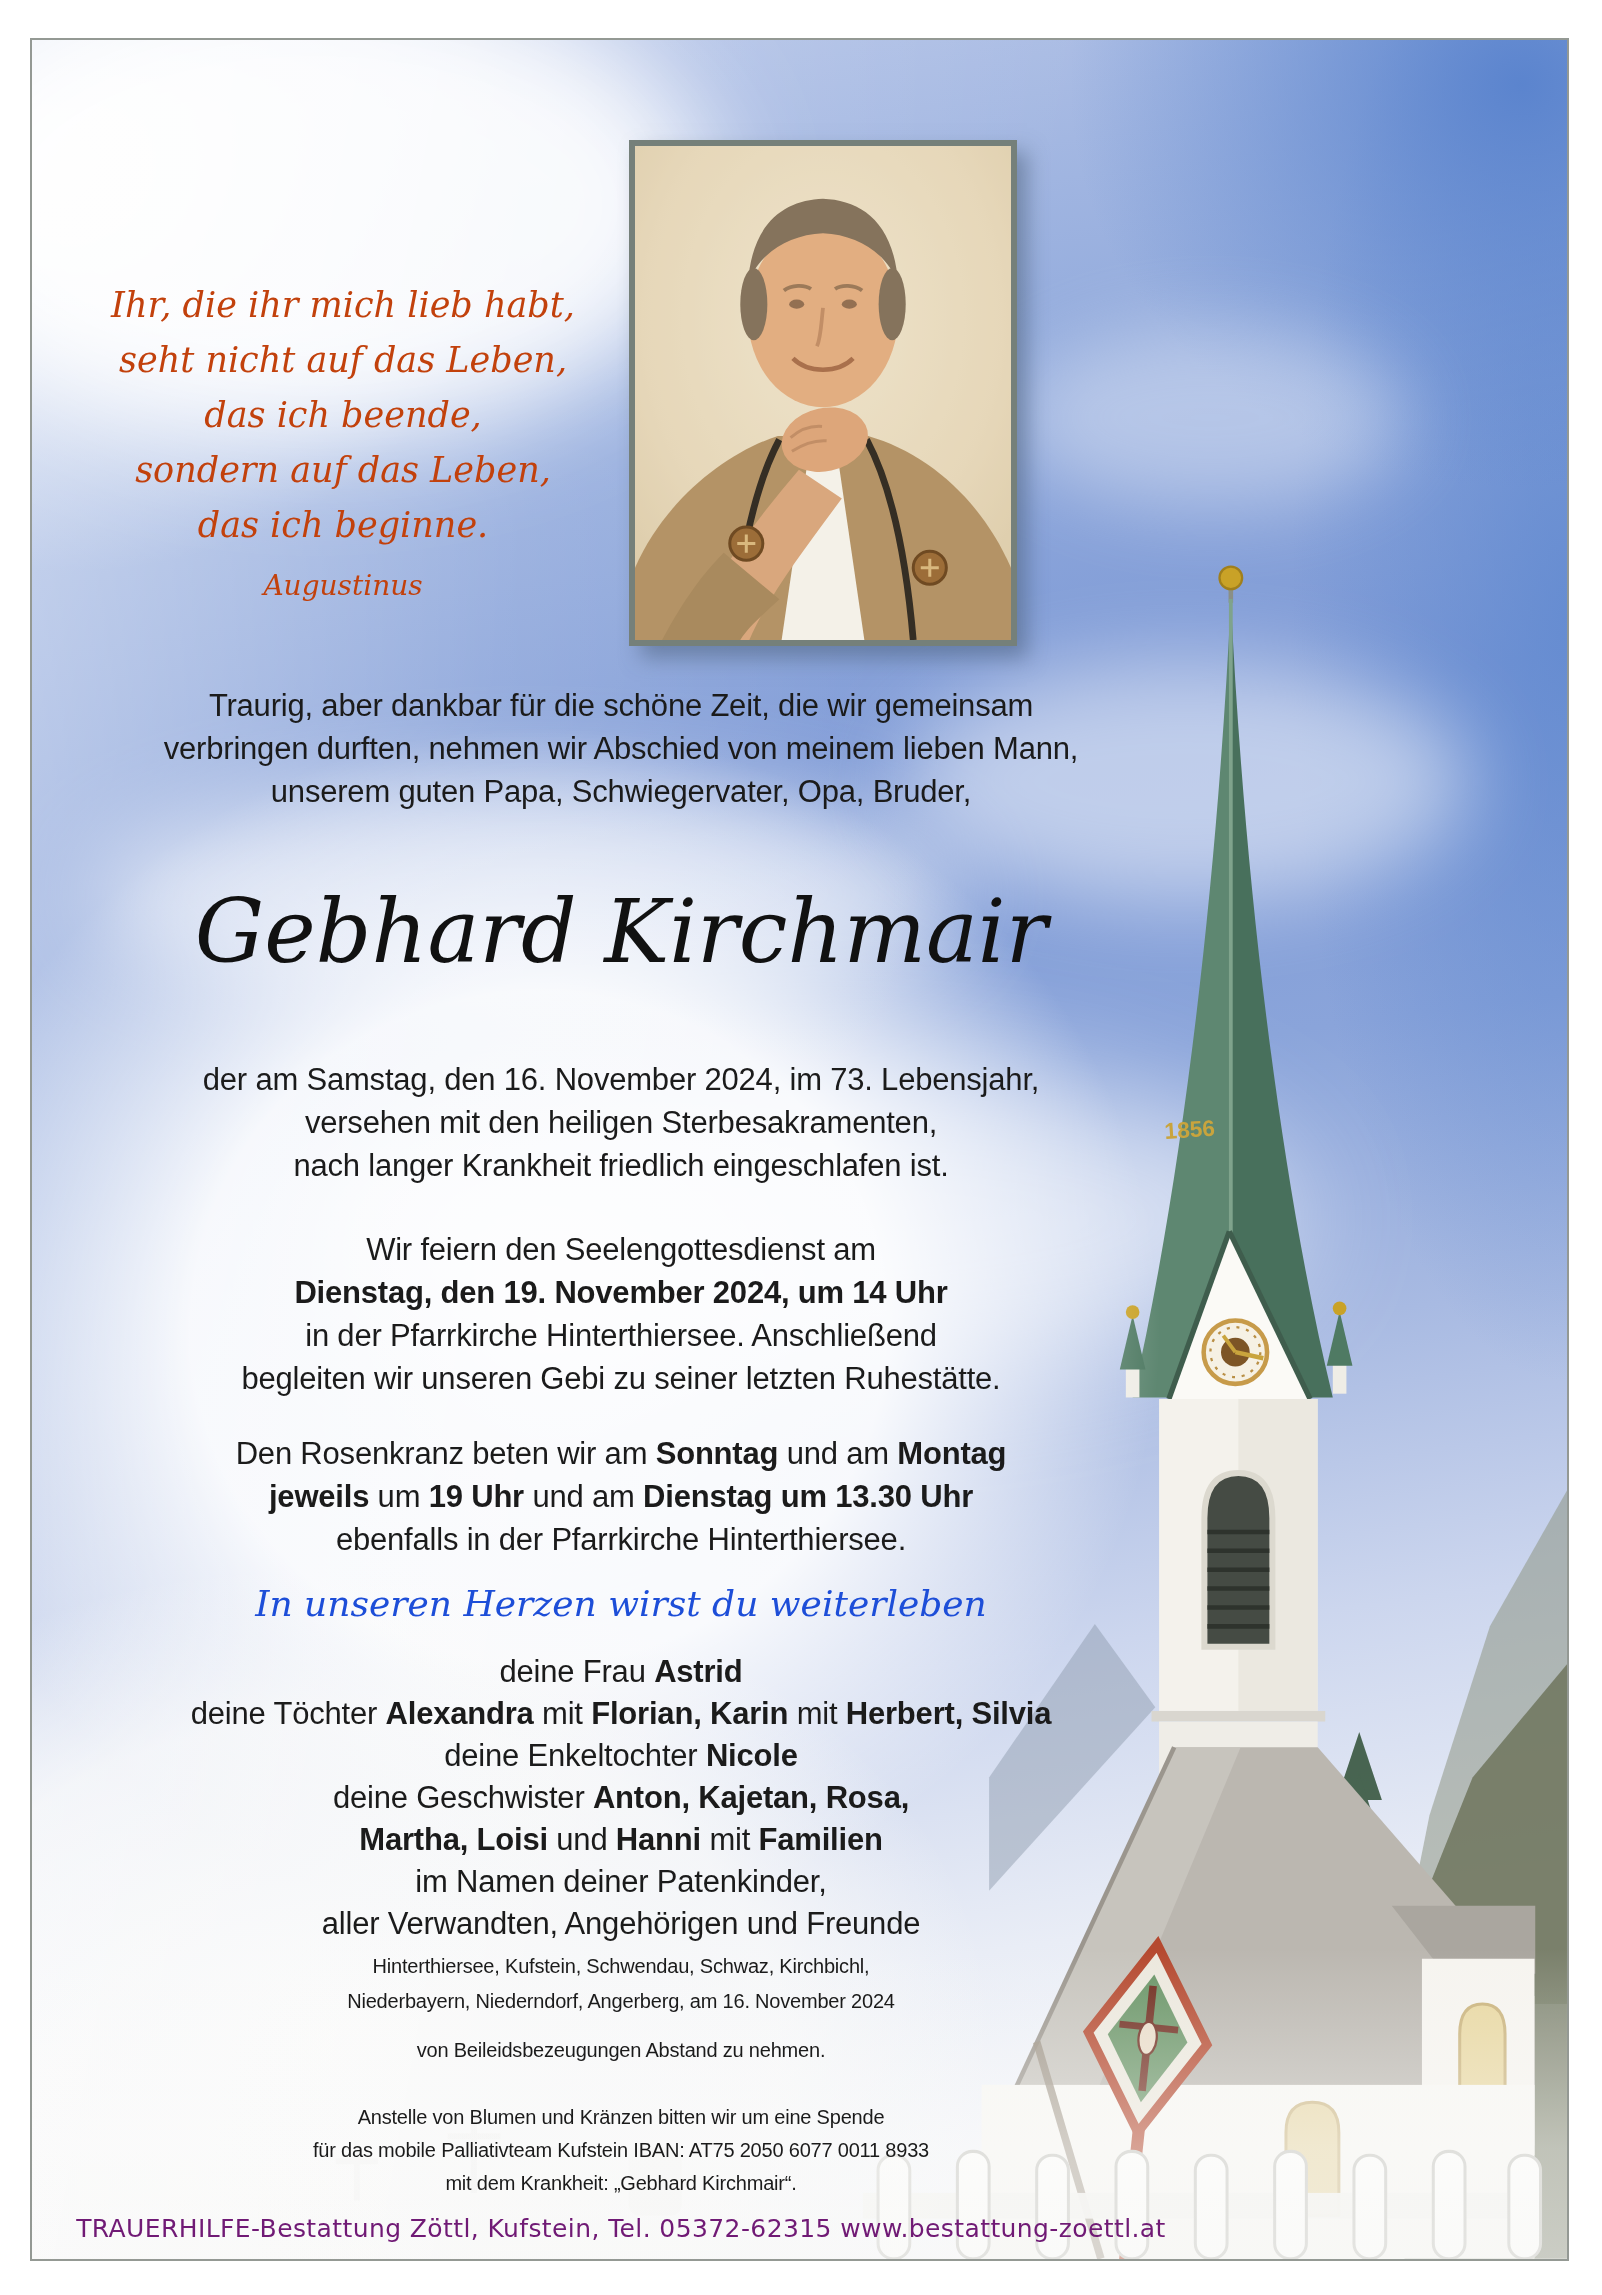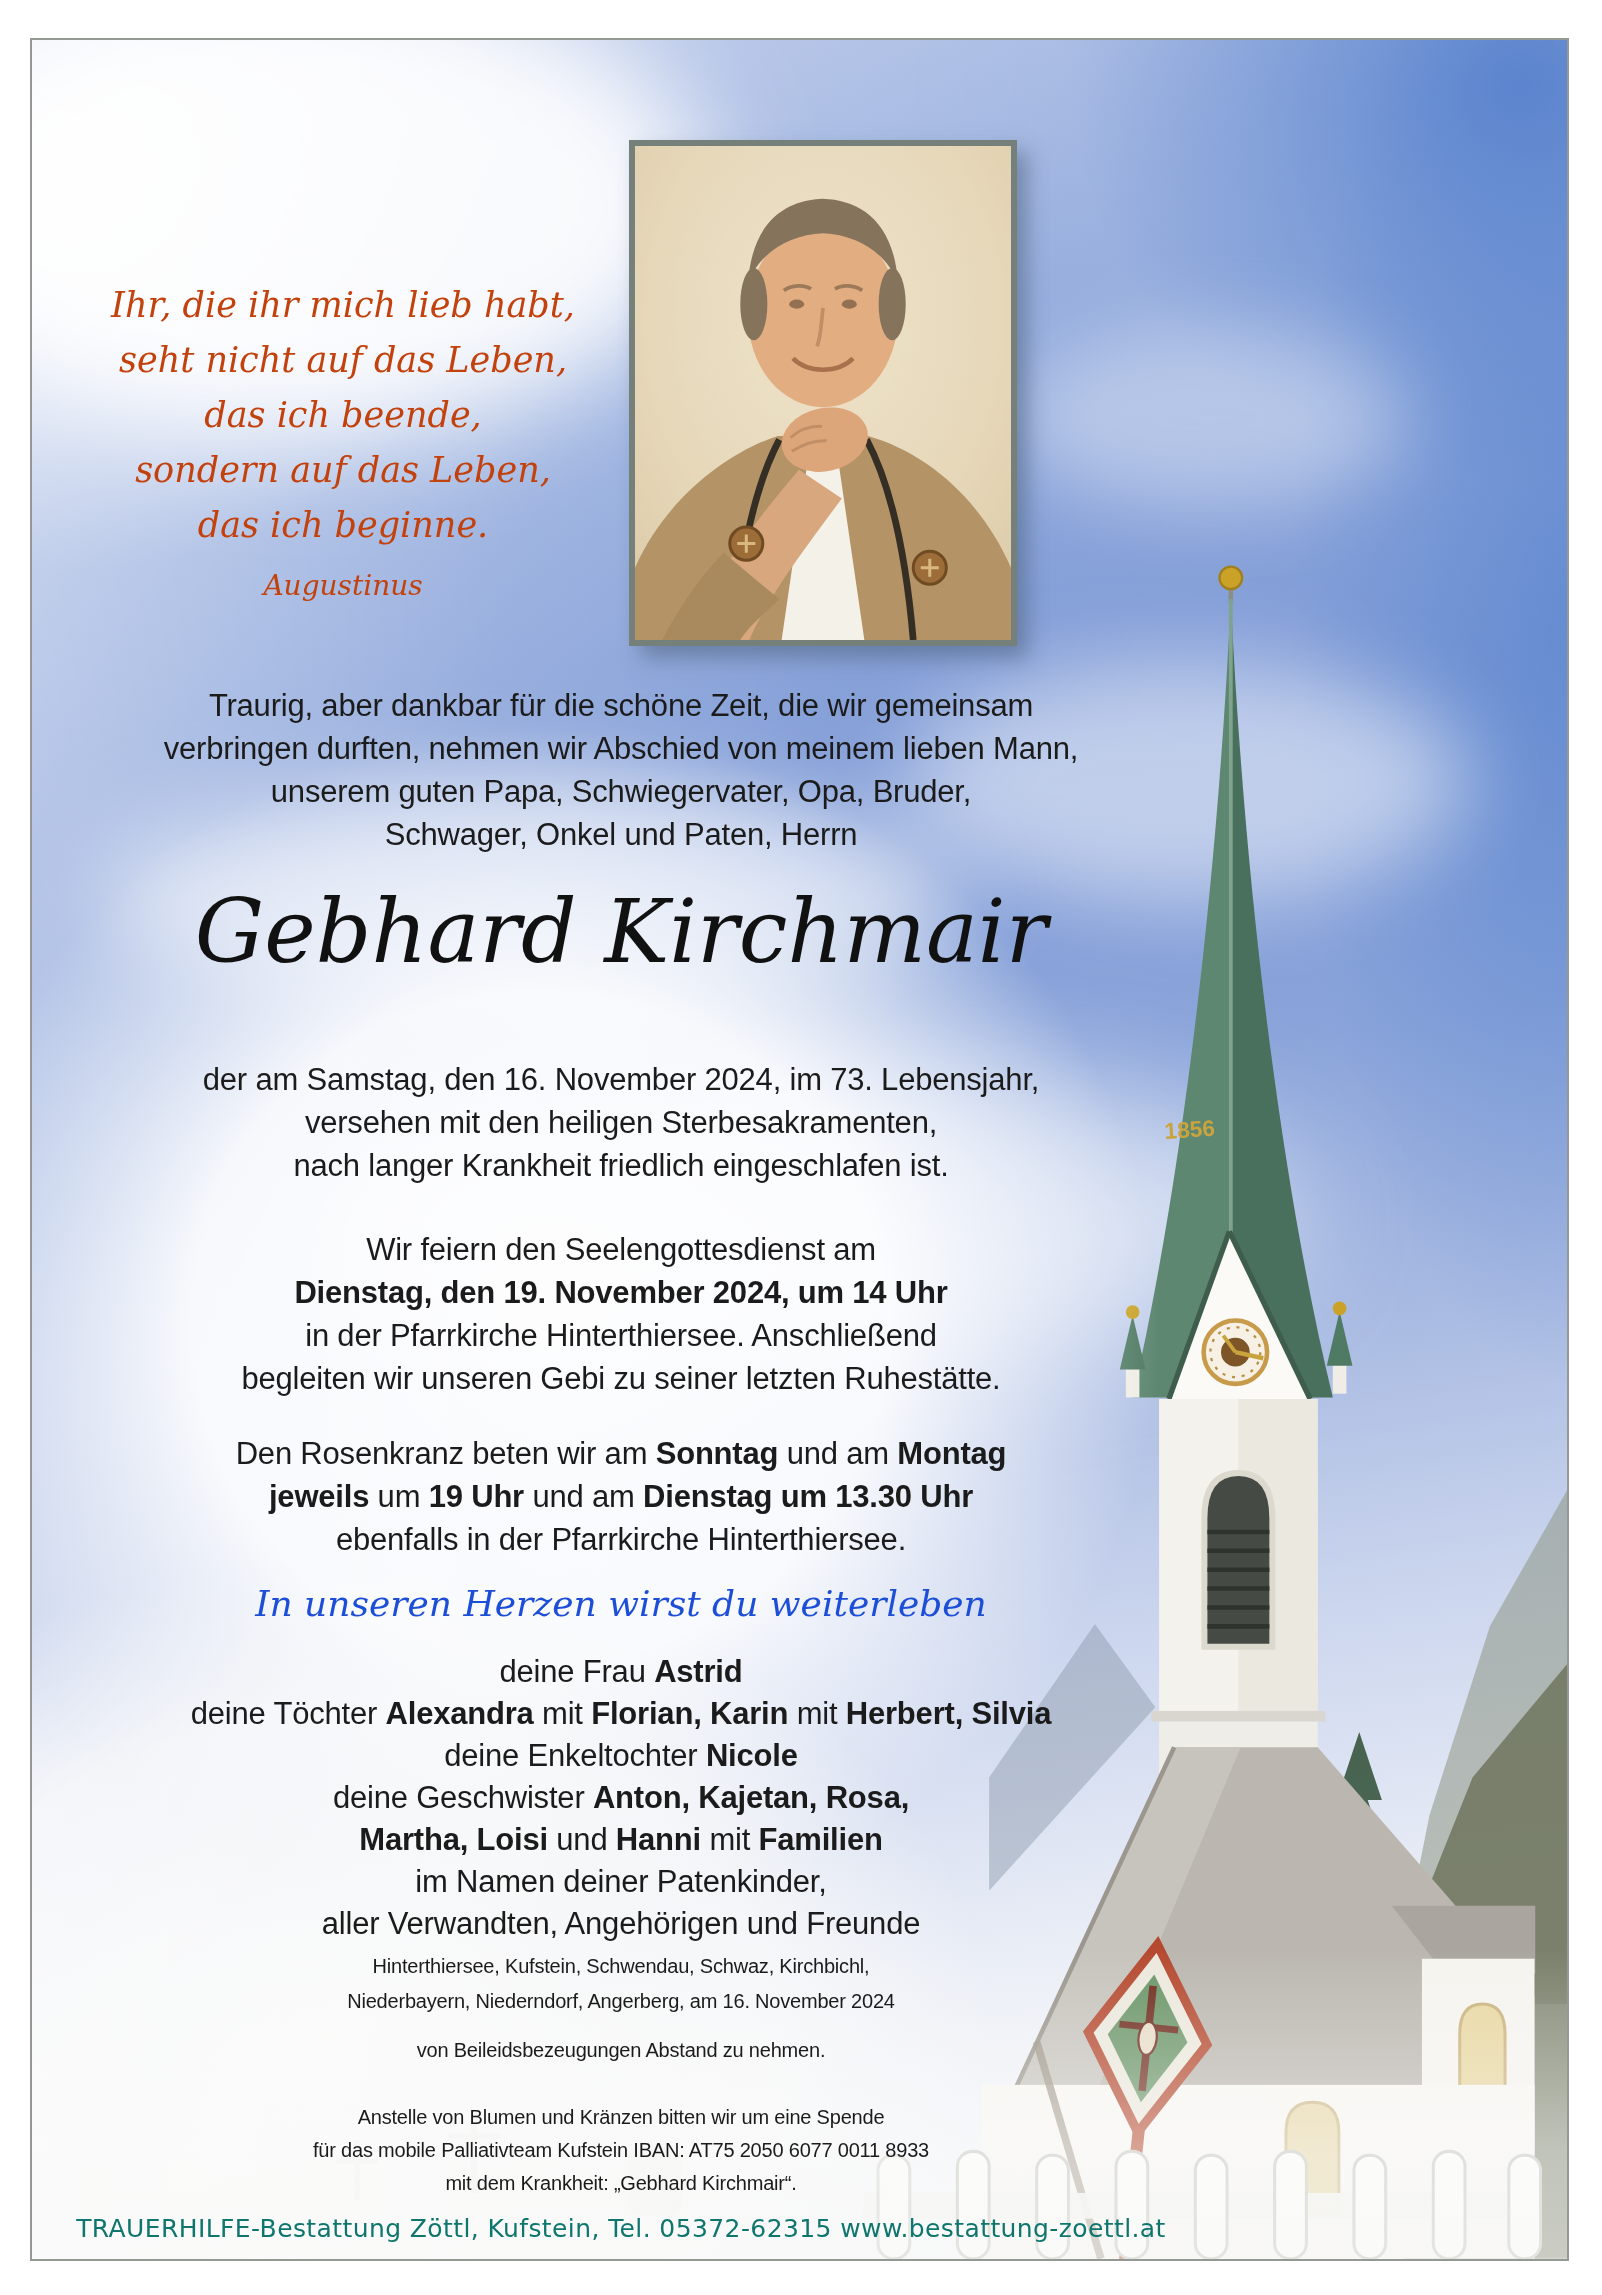--- a/index.html
+++ b/index.html
@@ -37,21 +37,21 @@
   .sans{font-size:31px;line-height:43px;letter-spacing:-0.2px;color:#1b1b1b;}
   .sans b{font-weight:700;}
   .family{line-height:42px;}
   .small{font-size:20px;line-height:35px;}
   .donation-b{line-height:33px;}
   .script{font-family:"DejaVu Serif",serif;font-style:italic;}
   .quote-block{left:24px;top:238px;width:574px;font-size:35px;line-height:55px;color:#c2410c;}
   .quote-attr{font-size:28px;margin-top:4.5px;}
   .name-block{top:836px;font-size:87px;color:#111111;line-height:1.3;}
   .legacy-block{top:1543px;font-size:36px;color:#1d4ed8;}
-  .footer-block{top:2174px;font-family:"DejaVu Sans",sans-serif;font-size:25px;letter-spacing:0.4px;color:#0f766e;}
+  .footer-block{top:2174px;font-family:"DejaVu Sans",sans-serif;font-size:25px;letter-spacing:0.4px;color:#701a75;}
   
   .photo{
     position:absolute;left:597px;top:100px;width:376px;height:494px;z-index:4;
     border:6.8px solid #75807a;background:#e7d9bd;
     box-shadow:10.6px 12px 19.6px rgba(70,90,115,.5);
   }
   .photo svg{display:block;width:100%;height:100%;}
   .scene{z-index:1;}
   .skyz{z-index:0;}
   .fadez{z-index:2;}
@@ -231,21 +231,20 @@
     <div>das ich beende,</div>
     <div>sondern auf das Leben,</div>
     <div>das ich beginne.</div>
     <div class="quote-attr">Augustinus</div>
   </div>
 
   <div class="tb col sans" style="top:644px;">
     <div>Traurig, aber dankbar für die schöne Zeit, die wir gemeinsam</div>
     <div>verbringen durften, nehmen wir Abschied von meinem lieben Mann,</div>
     <div>unserem guten Papa, Schwiegervater, Opa, Bruder,</div>
-    <div>Schwager, Onkel und Paten, Herrn</div>
   </div>
 
   <div class="tb col script name-block">Gebhard Kirchmair</div>
 
   <div class="tb col sans" style="top:1018px;">
     <div>der am Samstag, den 16. November 2024, im 73. Lebensjahr,</div>
     <div>versehen mit den heiligen Sterbesakramenten,</div>
     <div>nach langer Krankheit friedlich eingeschlafen ist.</div>
   </div>
 

